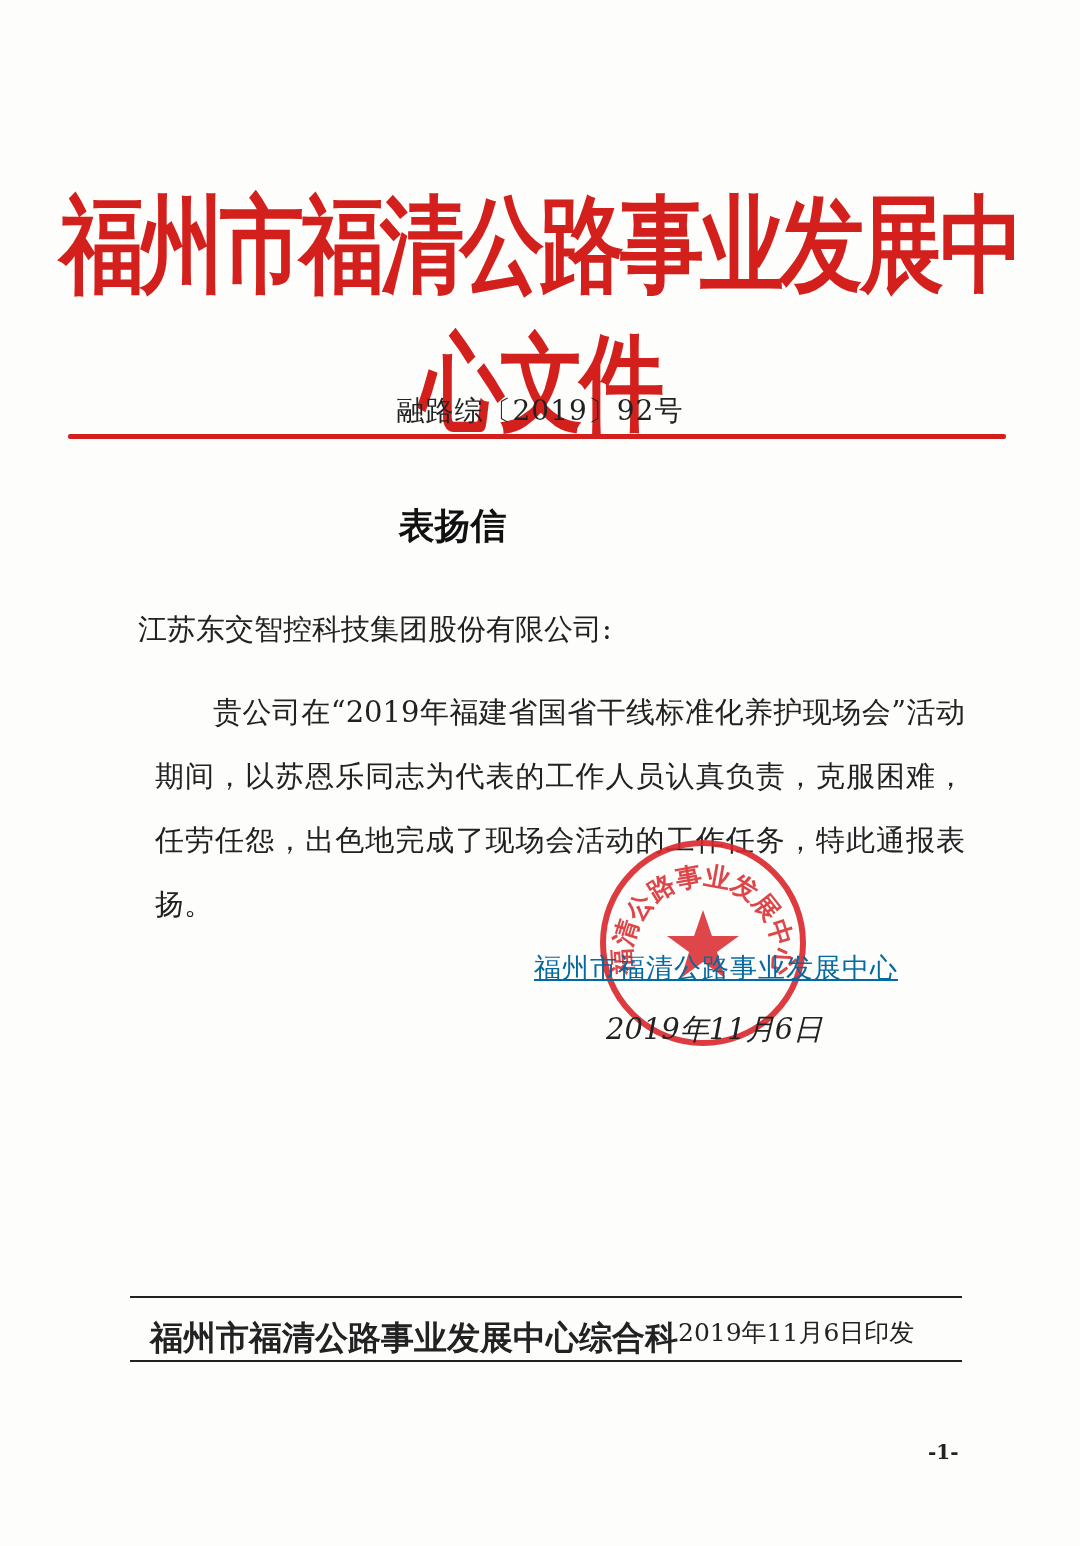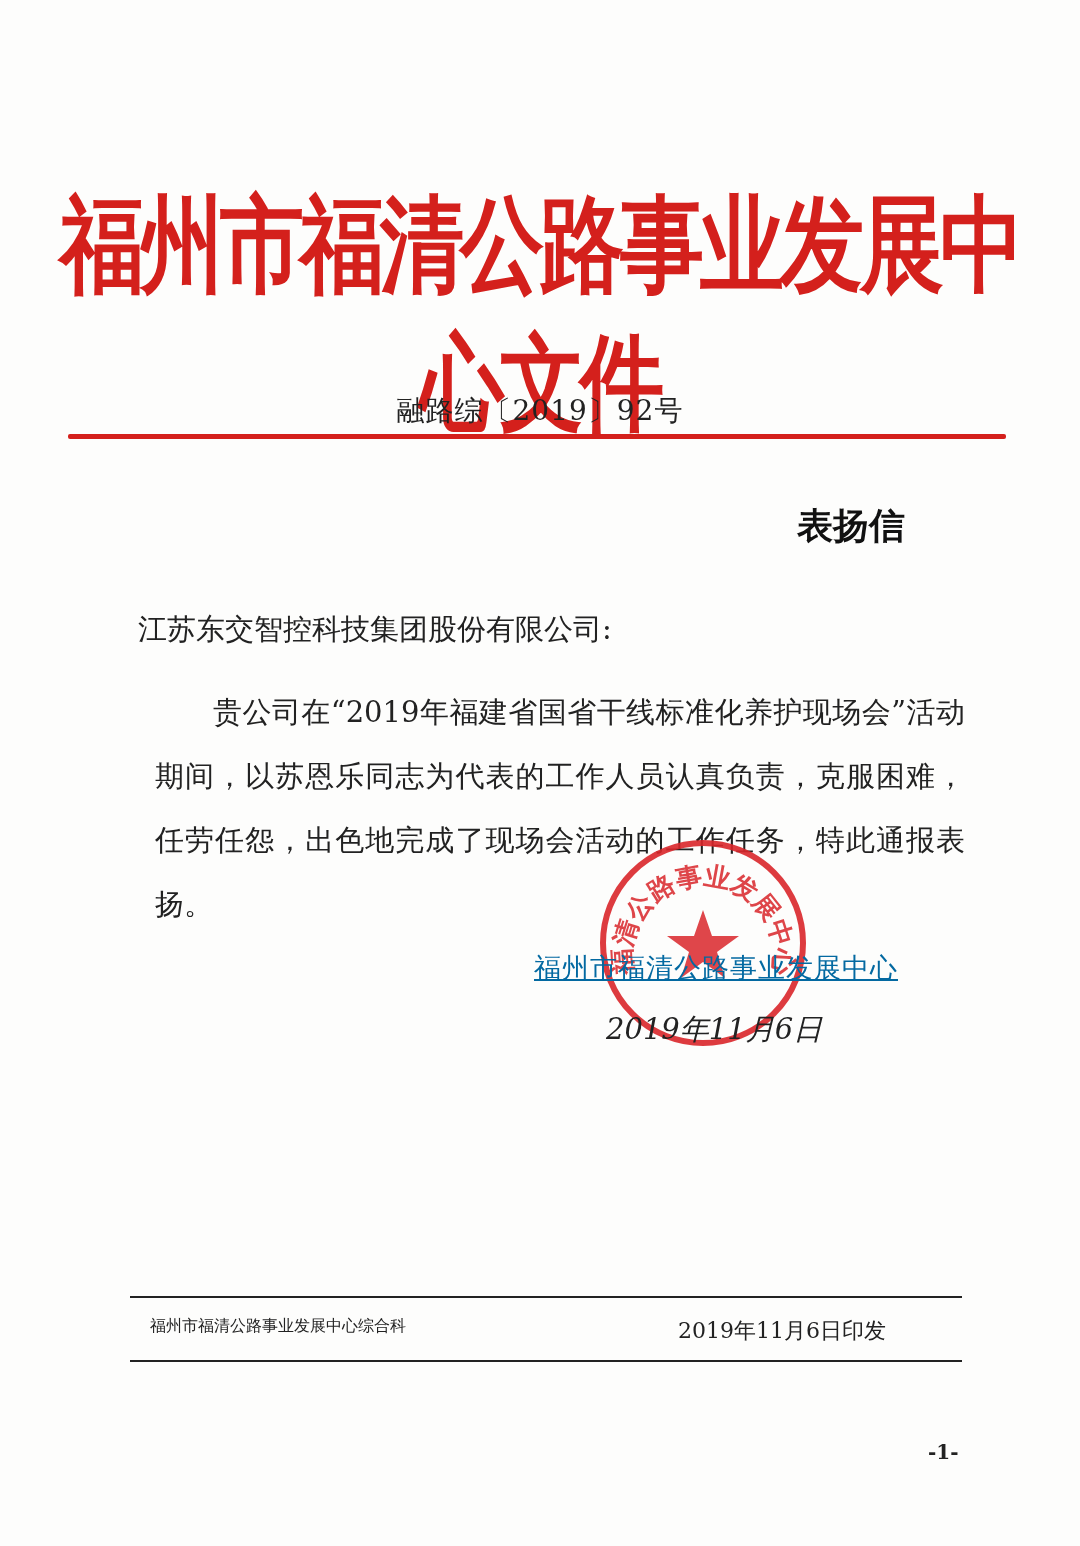--- a/index.html
+++ b/index.html
@@ -15,21 +15,21 @@
     }
     .doc-number {
       position:absolute; left:0; width:1080px; top:392px; text-align:center;
       font-size:28px; color:#222; letter-spacing:1px;
     }
     .red-rule {
       position:absolute; left:68px; top:434px; width:938px; height:5px; background:#d4201c;
       border-radius:2px;
     }
     .letter-title {
-      position:absolute; left:0; width:905px; top:502px; text-align:right;
+      position:absolute; left:0; width:905px; top:502px; text-align:center;
       font-size:36px; font-weight:bold; color:#111;
     }
     .salutation {
       position:absolute; left:138px; top:610px; font-size:29px; color:#222;
     }
     .body-text {
       position:absolute; left:155px; top:680px; width:810px; font-size:29px; line-height:64px;
       text-indent:58px; color:#222; text-align:justify;
     }
     .seal {
@@ -41,24 +41,24 @@
     .sign-date {
       position:absolute; left:606px; top:1010px; font-size:29px; color:#222;font-style:italic;
     }
     .footer-rule-top {
       position:absolute; left:130px; top:1296px; width:832px; height:2px; background:#222;
     }
     .footer-rule-bottom {
       position:absolute; left:130px; top:1360px; width:832px; height:2px; background:#222;
     }
     .footer-org {
-      position:absolute; left:150px; top:1316px; font-size:16px; color:#222;
+      position:absolute; left:150px; top:1316px; font-size:33px; color:#222;font-weight:bold;
     }
     .footer-date {
-      position:absolute; left:678px; top:1316px; font-size:22px; color:#222;
+      position:absolute; left:678px; top:1316px; font-size:25px; color:#222;
     }
     .page-number {
       position:absolute; left:928px; top:1440px; font-size:20px; color:#222; font-weight:bold;
     }
   </style>
 </head>
 <body>
 
 <div class="header-title">福州市福清公路事业发展中心文件</div>
 <div class="doc-number">融路综〔2019〕92号</div>

